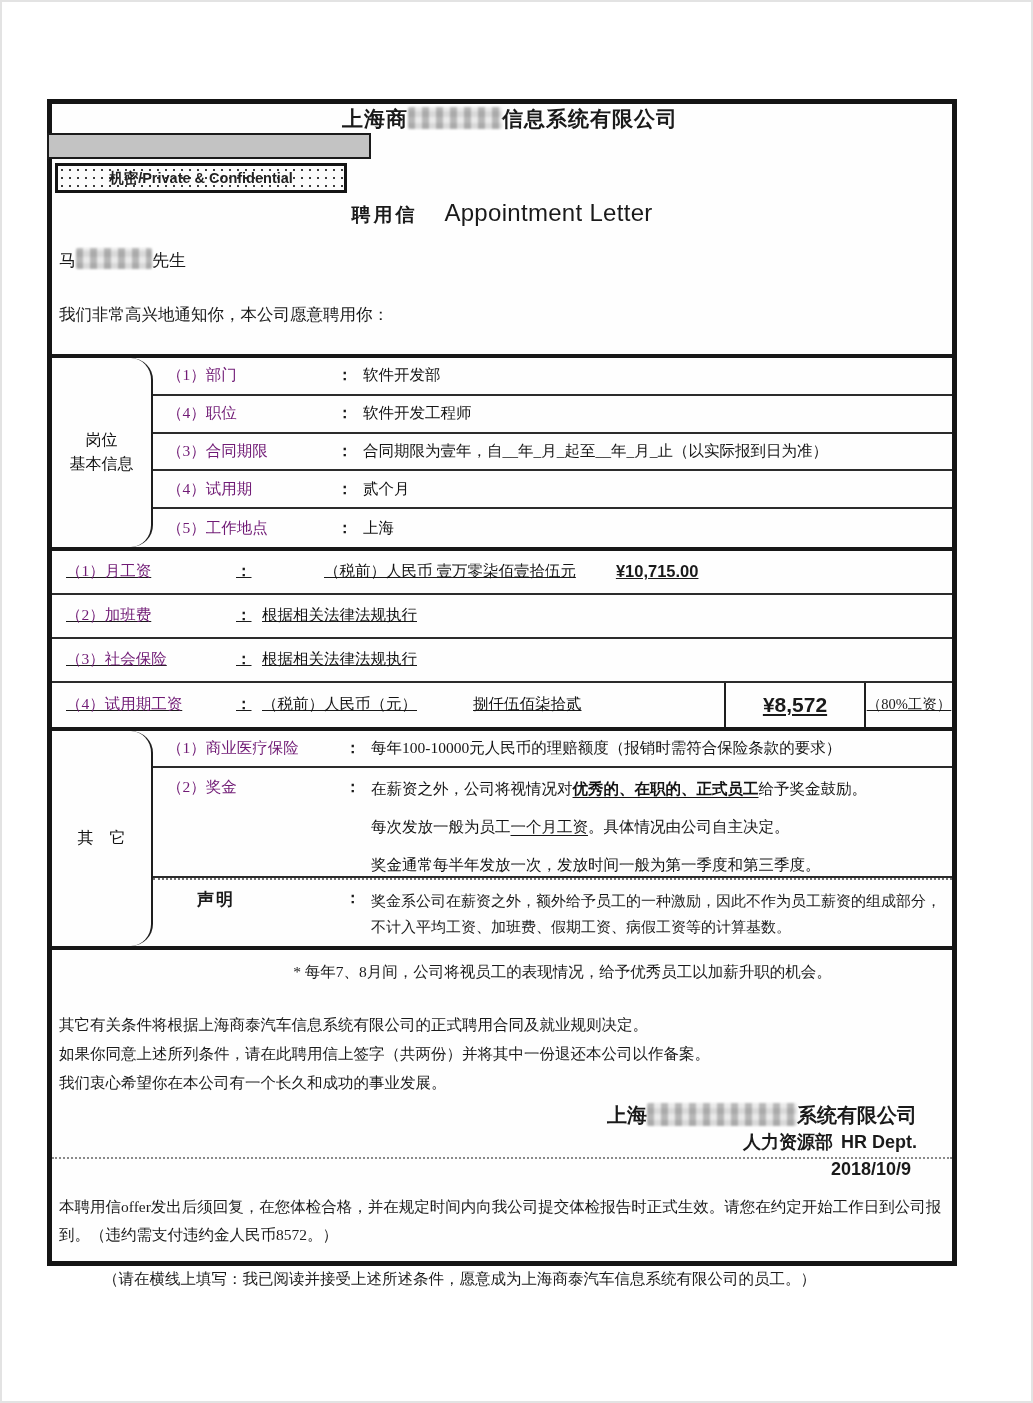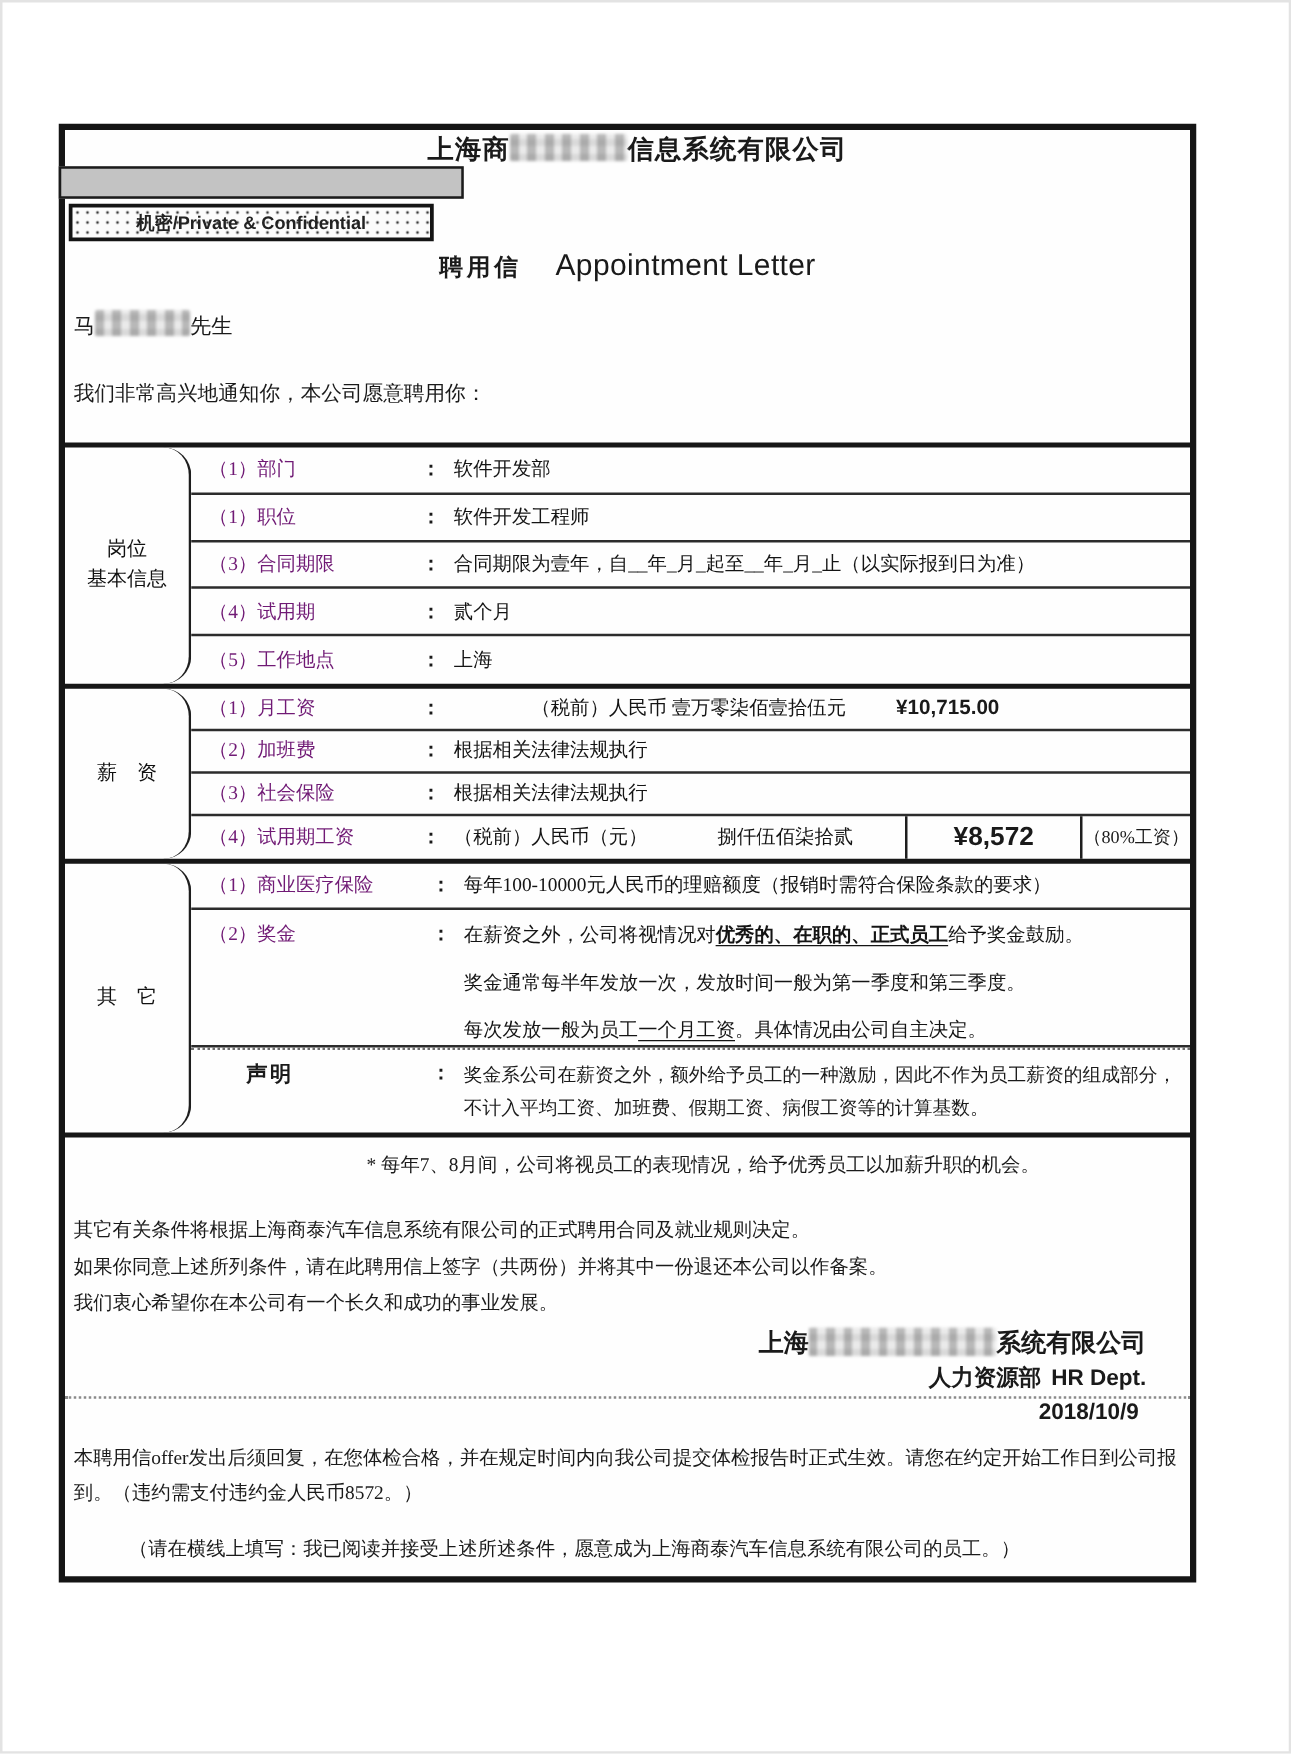--- a/index.html
+++ b/index.html
@@ -84,21 +84,21 @@
   .sec-rows { flex:1; display:flex; flex-direction:column; min-width:0; }
   .trow {
     display:flex; align-items:center;
     padding-left:14px;
     border-bottom:2px solid #2c2c2c;
     box-sizing:border-box;
     font-size:15.5px;
   }
   .sec-rows .trow:last-child { border-bottom:none; }
   .s1 .trow { height:37.8px; }
-  .s2 .trow { height:34px; }
+  .s2 .trow { height:44px;text-decoration:underline; }
   .tlabel { width:170px; flex:none; color:#701a75; }
   .s3 .tlabel { width:178px; }
   .tcolon { width:26px; flex:none; font-weight:bold; }
   .tvalue { color:#141414; }
   .indent1 { padding-left:62px; }
   .amount {
     font-family:"Liberation Sans","DejaVu Sans",sans-serif;
     font-weight:bold; font-size:16.5px; margin-left:40px;
   }
   .trow.has-cells { padding-left:0; align-items:stretch; }
@@ -189,21 +189,21 @@
           <span>岗位</span>
           <span>基本信息</span>
         </div>
         <div class="sec-rows">
           <div class="trow">
             <span class="tlabel">（1）部门</span>
             <span class="tcolon">：</span>
             <span class="tvalue">软件开发部</span>
           </div>
           <div class="trow">
-            <span class="tlabel">（1）职位</span>
+            <span class="tlabel">（4）职位</span>
             <span class="tcolon">：</span>
             <span class="tvalue">软件开发工程师</span>
           </div>
           <div class="trow">
             <span class="tlabel">（3）合同期限</span>
             <span class="tcolon">：</span>
             <span class="tvalue">合同期限为壹年，自__年_月_起至__年_月_止（以实际报到日为准）</span>
           </div>
           <div class="trow">
             <span class="tlabel">（4）试用期</span>
@@ -212,23 +212,20 @@
           </div>
           <div class="trow">
             <span class="tlabel">（5）工作地点</span>
             <span class="tcolon">：</span>
             <span class="tvalue">上海</span>
           </div>
         </div>
       </div>
 
       <div class="tsec s2">
-        <div class="sec-head">
-          <span class="ls">薪 资</span>
-        </div>
         <div class="sec-rows">
           <div class="trow">
             <span class="tlabel">（1）月工资</span>
             <span class="tcolon">：</span>
             <span class="tvalue indent1">（税前）人民币 壹万零柒佰壹拾伍元</span>
             <span class="amount">¥10,715.00</span>
           </div>
           <div class="trow">
             <span class="tlabel">（2）加班费</span>
             <span class="tcolon">：</span>
@@ -260,22 +257,22 @@
           <div class="trow r1">
             <span class="tlabel">（1）商业医疗保险</span>
             <span class="tcolon">：</span>
             <span class="tvalue">每年100-10000元人民币的理赔额度（报销时需符合保险条款的要求）</span>
           </div>
           <div class="trow r2">
             <span class="tlabel">（2）奖金</span>
             <span class="tcolon">：</span>
             <span class="tvalue">
               <p><span>在薪资之外，公司将视情况对</span><span class="em-bu">优秀的、在职的、正式员工</span><span>给予奖金鼓励。</span></p>
+              <p><span>每次发放一般为员工</span><span class="em-u">一个月工资</span><span>。具体情况由公司自主决定。</span></p>
               <p>奖金通常每半年发放一次，发放时间一般为第一季度和第三季度。</p>
-              <p><span>每次发放一般为员工</span><span class="em-u">一个月工资</span><span>。具体情况由公司自主决定。</span></p>
             </span>
           </div>
           <div class="trow r3">
             <span class="decl-label">声明</span>
             <span class="tcolon">：</span>
             <span class="decl-text">奖金系公司在薪资之外，额外给予员工的一种激励，因此不作为员工薪资的组成部分，不计入平均工资、加班费、假期工资、病假工资等的计算基数。</span>
           </div>
         </div>
       </div>
 

